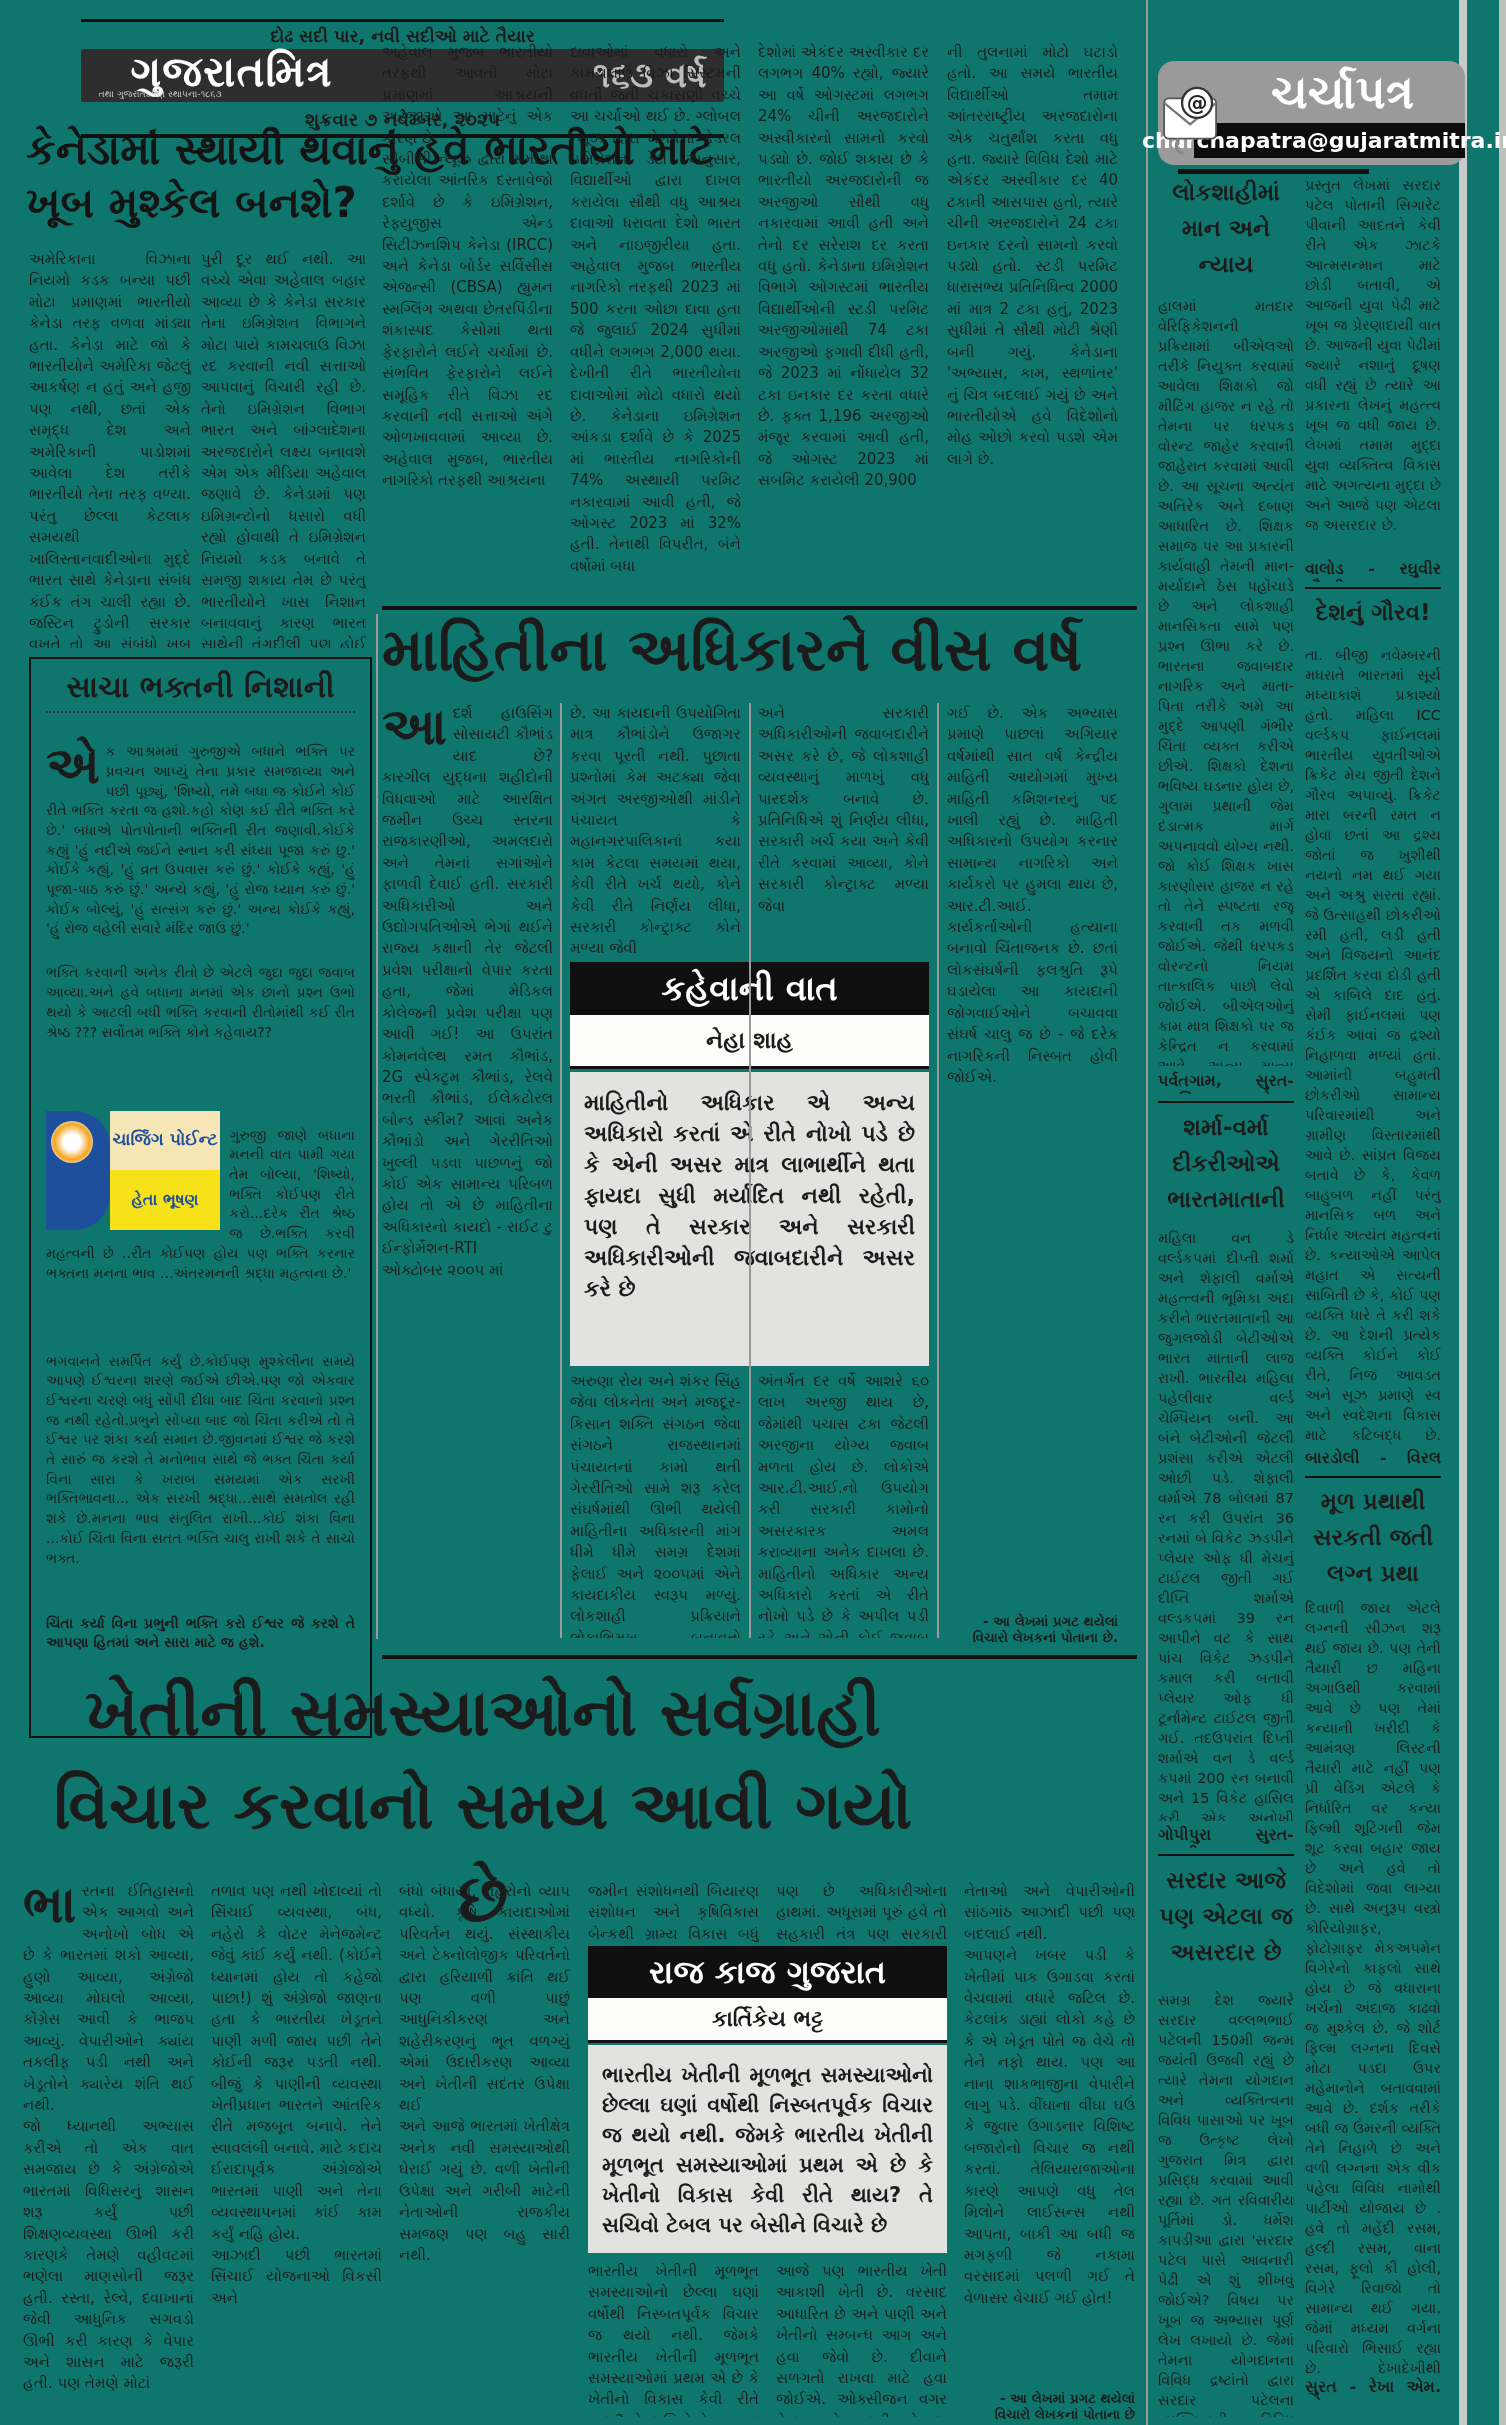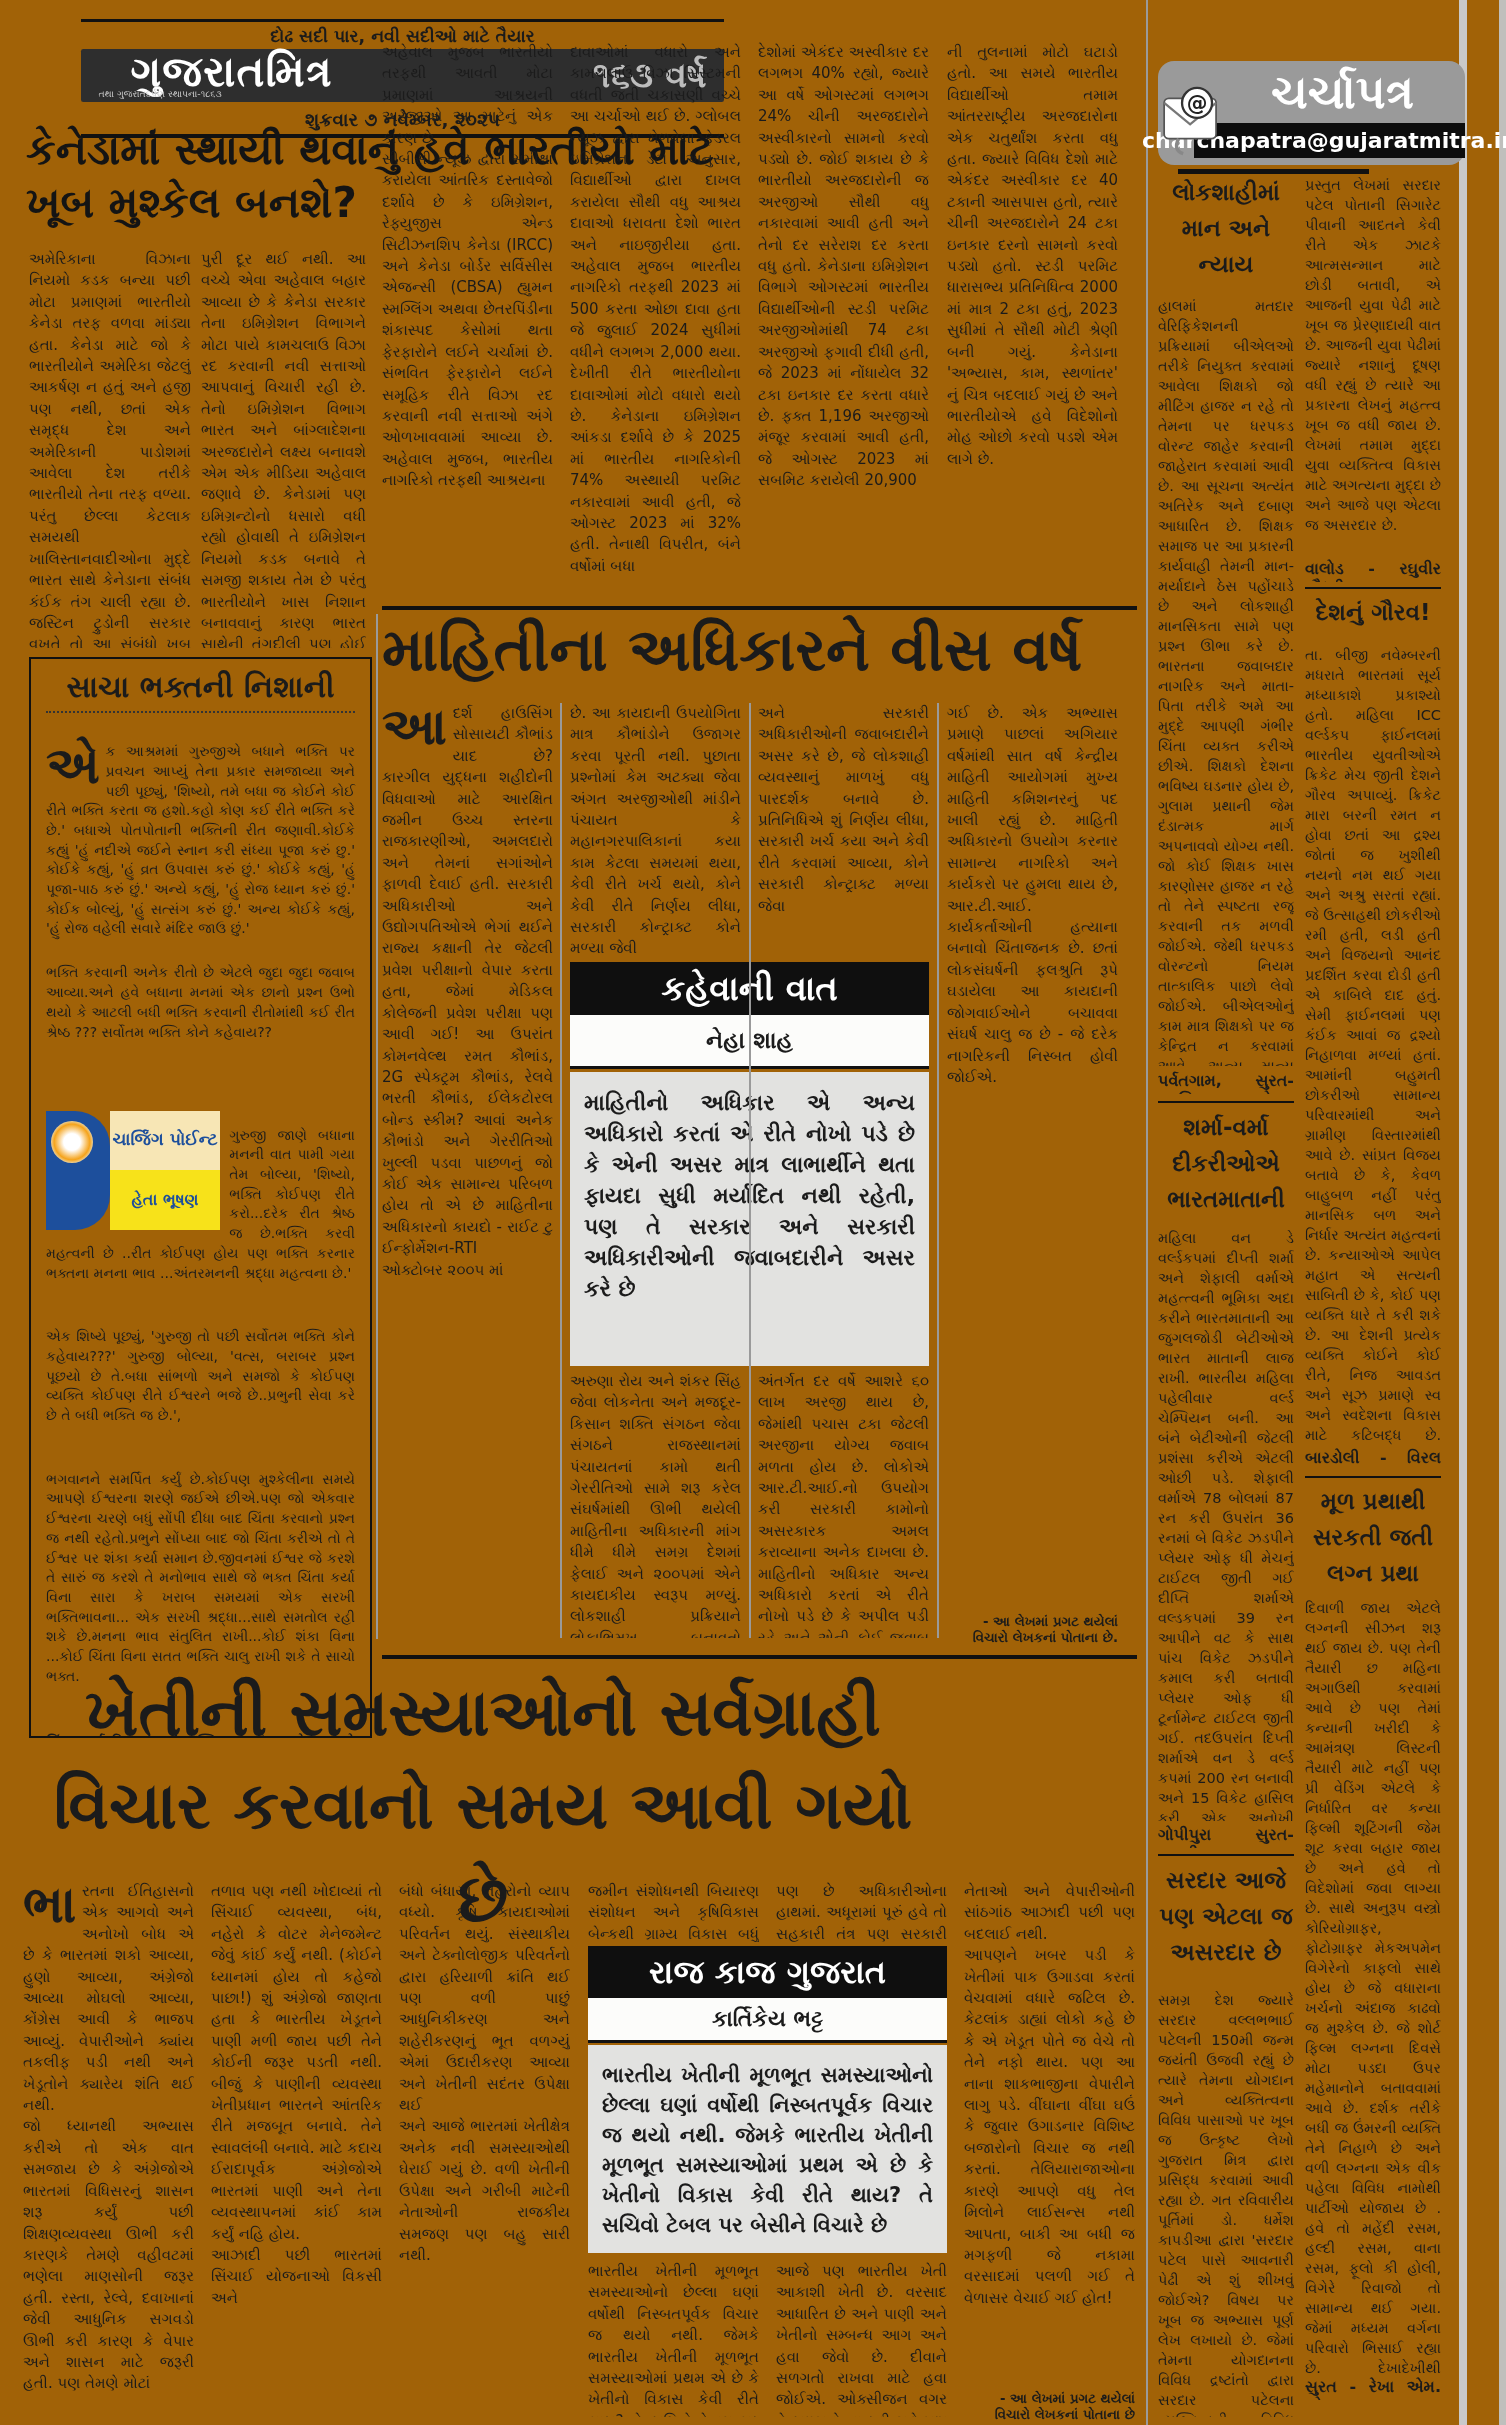--- a/index.html
+++ b/index.html
@@ -1,16 +1,16 @@
 <!DOCTYPE html>
 <html style="font-size:9.3px"><head>
 <meta charset="utf-8">
 <style>
   html,body{margin:0;padding:0;background:#e9e9e6;}
-  .page{position:relative;width:1506px;height:2426px;background:#a16207;overflow:hidden;
+  .page{position:relative;width:1506px;height:2426px;background:#0f766e;overflow:hidden;
         font-family:"DejaVu Sans","Liberation Sans",sans-serif;color:#1b1b1b;}
   .hrule{position:absolute;background:#111;}
   .vrule{position:absolute;background:#9a9a9a;width:1.7px;}
   .col{position:absolute;text-align:justify;font-size:15px;line-height:21.4px;overflow:hidden;white-space:pre-line;}
   
   .tagline{position:absolute;left:81px;top:25.5px;width:643px;text-align:center;font-size:17.4px;font-weight:bold;}
   .logobar{position:absolute;left:81px;top:49px;width:643px;height:53px;background:#2e2e2e;border-radius:2.3px;
            display:flex;align-items:center;justify-content:space-between;padding:0 17.4px;box-sizing:border-box;}
   .papername{color:#fff;font-size:42px;font-weight:bold;letter-spacing:1.2px;line-height:41px;margin-left:32px;}
   .papersub{color:#cfcfcf;font-size:9.3px;margin-top:-3.5px;}
@@ -96,21 +96,20 @@
             <div class="bands">
               <div class="b1">ચાર્જિંગ પોઈન્ટ</div>
               <div class="b2">હેતા ભૂષણ</div>
             </div>
           </div>
           <div class="strip"></div>
         </div>
         <span>ગુરુજી જાણે બધાના મનની વાત પામી ગયા તેમ બોલ્યા, 'શિષ્યો, ભક્તિ કોઈપણ રીતે કરો...દરેક રીત શ્રેષ્ઠ જ છે.ભક્તિ કરવી મહત્વની છે ..રીત કોઈપણ હોય પણ ભક્તિ કરનાર ભક્તના મનના ભાવ ...અંતરમનની શ્રદ્ધા મહત્વના છે.'</span>
       </div>
       <div style="height:4.6px;"></div>
-      <div>એક શિષ્યે પૂછ્યું, 'ગુરુજી તો પછી સર્વોતમ ભક્તિ કોને કહેવાય???' ગુરુજી બોલ્યા, 'વત્સ, બરાબર પ્રશ્ન પૂછયો છે તે.બધા સાંભળો અને સમજો કે કોઈપણ વ્યક્તિ કોઈપણ રીતે ઈશ્વરને ભજે છે..પ્રભુની સેવા કરે છે તે બધી ભક્તિ જ છે.',</div>
       <div style="height:4.6px;"></div>
       <div>ભગવાનને સમર્પિત કર્યું છે.કોઈપણ મુશ્કેલીના સમયે આપણે ઈશ્વરના શરણે જઈએ છીએ.પણ જો એકવાર ઈશ્વરના ચરણે બધું સોંપી દીધા બાદ ચિંતા કરવાનો પ્રશ્ન જ નથી રહેતો.પ્રભુને સોંપ્યા બાદ જો ચિંતા કરીએ તો તે ઈશ્વર પર શંકા કર્યા સમાન છે.જીવનમાં ઈશ્વર જે કરશે તે સારું જ કરશે તે મનોભાવ સાથે જે ભક્ત ચિંતા કર્યા વિના સારા કે ખરાબ સમયમાં એક સરખી ભક્તિભાવના... એક સરખી શ્રદ્ધા...સાથે સમતોલ રહી શકે છે.મનના ભાવ સંતુલિત રાખી...કોઈ શંકા વિના ...કોઈ ચિંતા વિના સતત ભક્તિ ચાલુ રાખી શકે તે સાચો ભક્ત.</div>
       <div style="height:5.8px;"></div>
       <div style="font-weight:bold;">ચિંતા કર્યા વિના પ્રભુની ભક્તિ કરો ઈશ્વર જે કરશે તે આપણા હિતમાં અને સારા માટે જ હશે.</div>
     </div>
   </div>
 
   <div class="hrule" style="left:382px;top:606px;width:755px;height:3.5px;"></div>
   <div class="h2a">માહિતીના અધિકારને વીસ વર્ષ</div>
 

